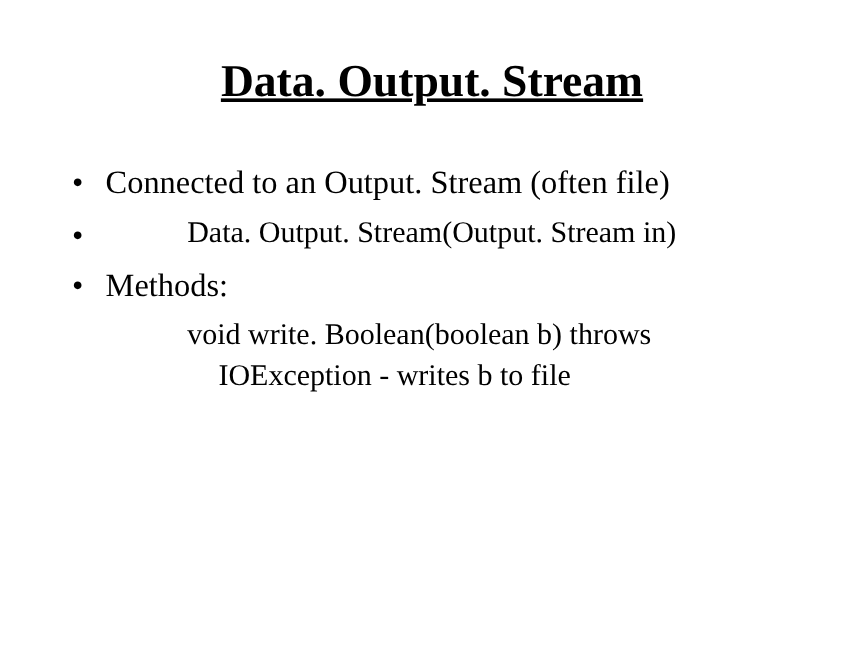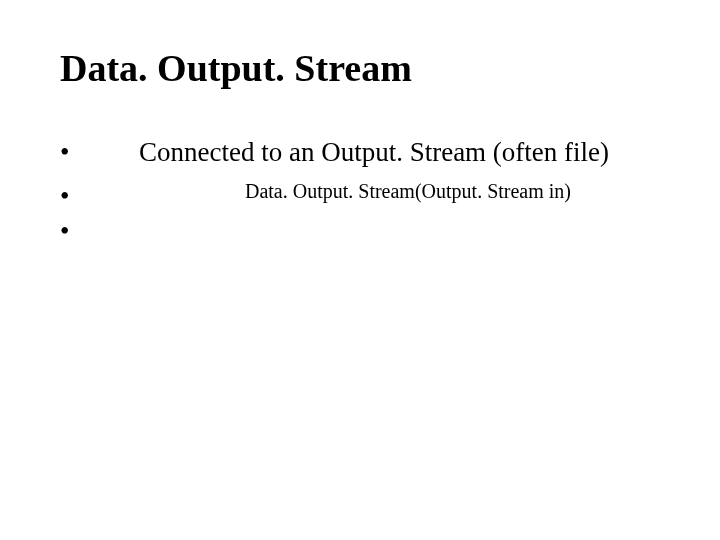--- a/index.html
+++ b/index.html
@@ -7,41 +7,42 @@
     width: 720px;
     height: 540px;
     background: #ffffff;
     font-family: "Times New Roman", Times, serif;
     color: #000000;
     padding: 46px 60px 0 60px;
     overflow: hidden;
   }
   .title {
     font-size: 38px;
+    text-decoration: underline;
     margin-bottom: 44px;
+    text-align: center;
   }
   ul.bullets {
     list-style: none;
     padding-left: 28px;
   }
   ul.bullets > li {
     font-size: 27px;
     line-height: 1.4;
     margin-bottom: 4px;
     position: relative;
-    text-align: center;
   }
   ul.bullets > li::before {
     content: "•";
     position: absolute;
     left: -28px;
     top: 0;
   }
   .sub {
-    font-size: 20px;
+    font-size: 25px;
     line-height: 1.35;
     padding-left: 60px;
     text-indent: -26px;
     margin: 6px 0 8px 0;
   }
   .sub-block {
     padding-left: 34px;
     margin: 6px 0 8px 0;
   }
 </style>
@@ -51,16 +52,18 @@
 <h1 class="title">Data. Output. Stream</h1>
 
 <ul class="bullets">
   <li>Connected to an Output. Stream (often file)</li>
   <li>
     <div class="sub-block">
       <div class="sub">Data. Output. Stream(Output. Stream in)</div>
     </div>
   </li>
   <li>
+    <span>Methods:</span>
     <div class="sub-block">
+      <div class="sub">void write. Boolean(boolean b) throws IOException - writes b to file</div>
     </div>
   </li>
 </ul>
 
 </body></html>

